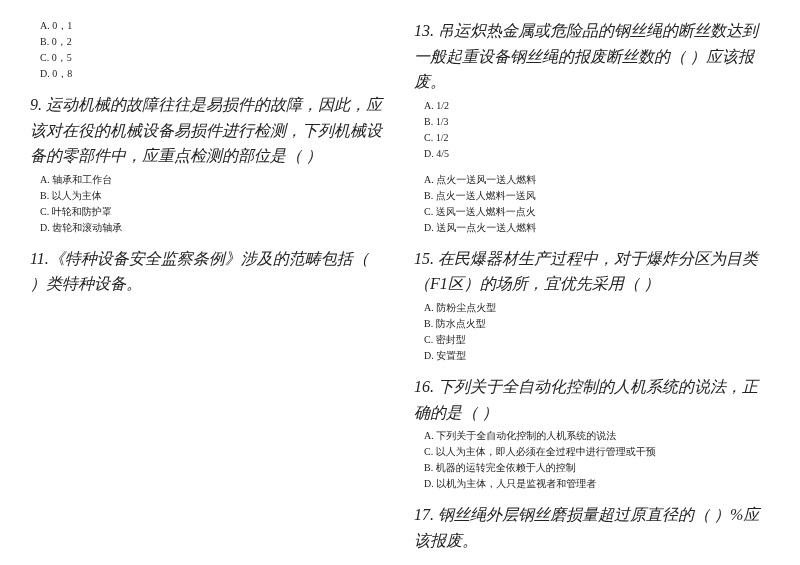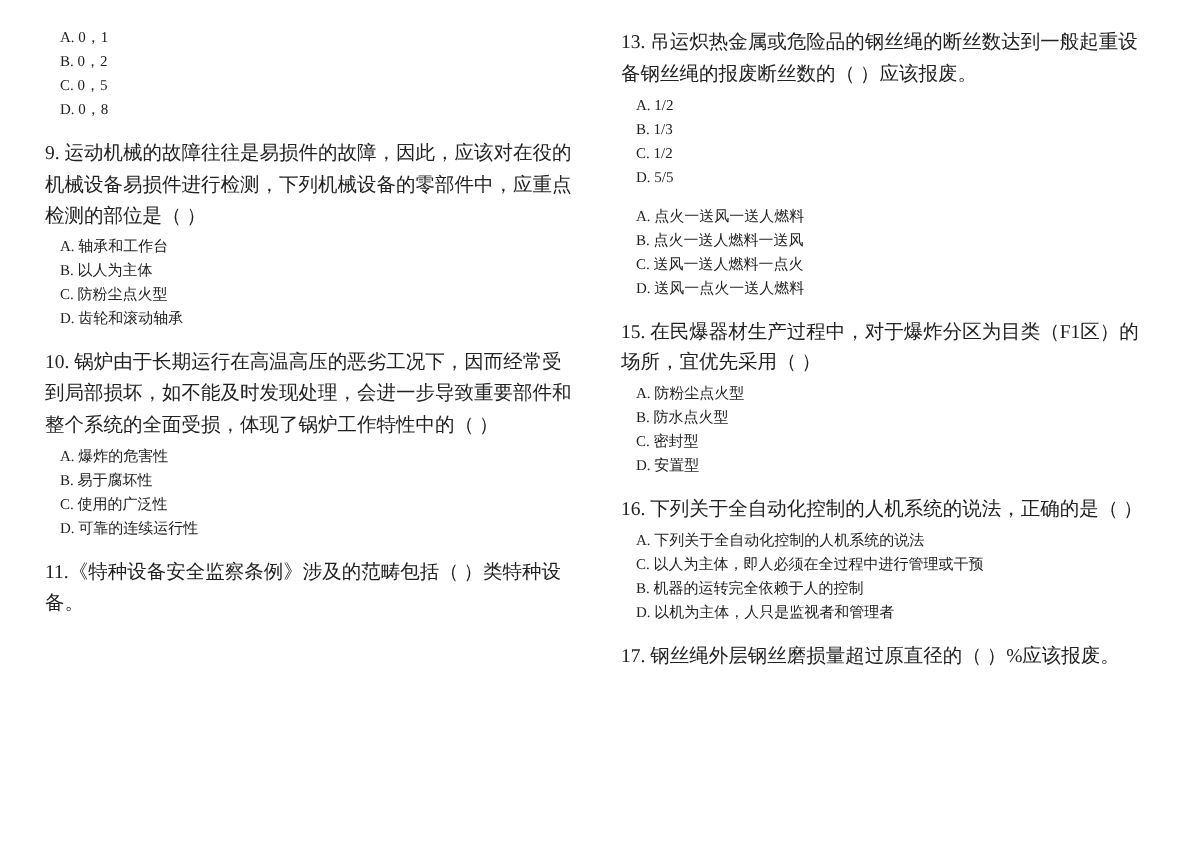--- a/index.html
+++ b/index.html
@@ -31,23 +31,24 @@
       padding-right: 14px;
     }
     .col-right {
       padding-left: 14px;
       padding-right: 0;
     }
     .question {
       margin-bottom: 10px;
     }
     .question-title {
-      font-size: 13px;
+      font-size: 16px;
       line-height: 1.6;
       margin-bottom: 3px;
+      font-style: italic;
     }
     .options {
       margin-left: 10px;
     }
     .option {
       font-size: 10px;
       line-height: 1.6;
     }
     .page-wrap {
       position: relative;
@@ -68,50 +69,41 @@
           <div class="option">C. 0，5</div>
           <div class="option">D. 0，8</div>
         </div>
       </div>
 
       <div class="question">
         <div class="question-title">9. 运动机械的故障往往是易损件的故障，因此，应该对在役的机械设备易损件进行检测，下列机械设备的零部件中，应重点检测的部位是（     ）</div>
         <div class="options">
           <div class="option">A. 轴承和工作台</div>
           <div class="option">B. 以人为主体</div>
-          <div class="option">C. 防粉尘点火型</div>
+          <div class="option">C. 叶轮和防护罩</div>
           <div class="option">D. 齿轮和滚动轴承</div>
         </div>
       </div>
 
-      <div class="question">
-        <div class="question-title">10. 锅炉由于长期运行在高温高压的恶劣工况下，因而经常受到局部损坏，如不能及时发现处理，会进一步导致重要部件和整个系统的全面受损，体现了锅炉工作特性中的（     ）</div>
-        <div class="options">
-          <div class="option">A. 爆炸的危害性</div>
-          <div class="option">B. 易于腐坏性</div>
-          <div class="option">C. 使用的广泛性</div>
-          <div class="option">D. 可靠的连续运行性</div>
-        </div>
-      </div>
 
       <div class="question">
         <div class="question-title">11.《特种设备安全监察条例》涉及的范畴包括（     ）类特种设备。</div>
       </div>
 
     </div>
 
     <div class="col col-right">
 
       <div class="question">
         <div class="question-title">13. 吊运炽热金属或危险品的钢丝绳的断丝数达到一般起重设备钢丝绳的报废断丝数的（     ）应该报废。</div>
         <div class="options">
           <div class="option">A. 1/2</div>
           <div class="option">B. 1/3</div>
           <div class="option">C. 1/2</div>
-          <div class="option">D. 5/5</div>
+          <div class="option">D. 4/5</div>
         </div>
       </div>
 
       <div class="question">
         <div class="options">
           <div class="option">A. 点火一送风一送人燃料</div>
           <div class="option">B. 点火一送人燃料一送风</div>
           <div class="option">C. 送风一送人燃料一点火</div>
           <div class="option">D. 送风一点火一送人燃料</div>
         </div>

